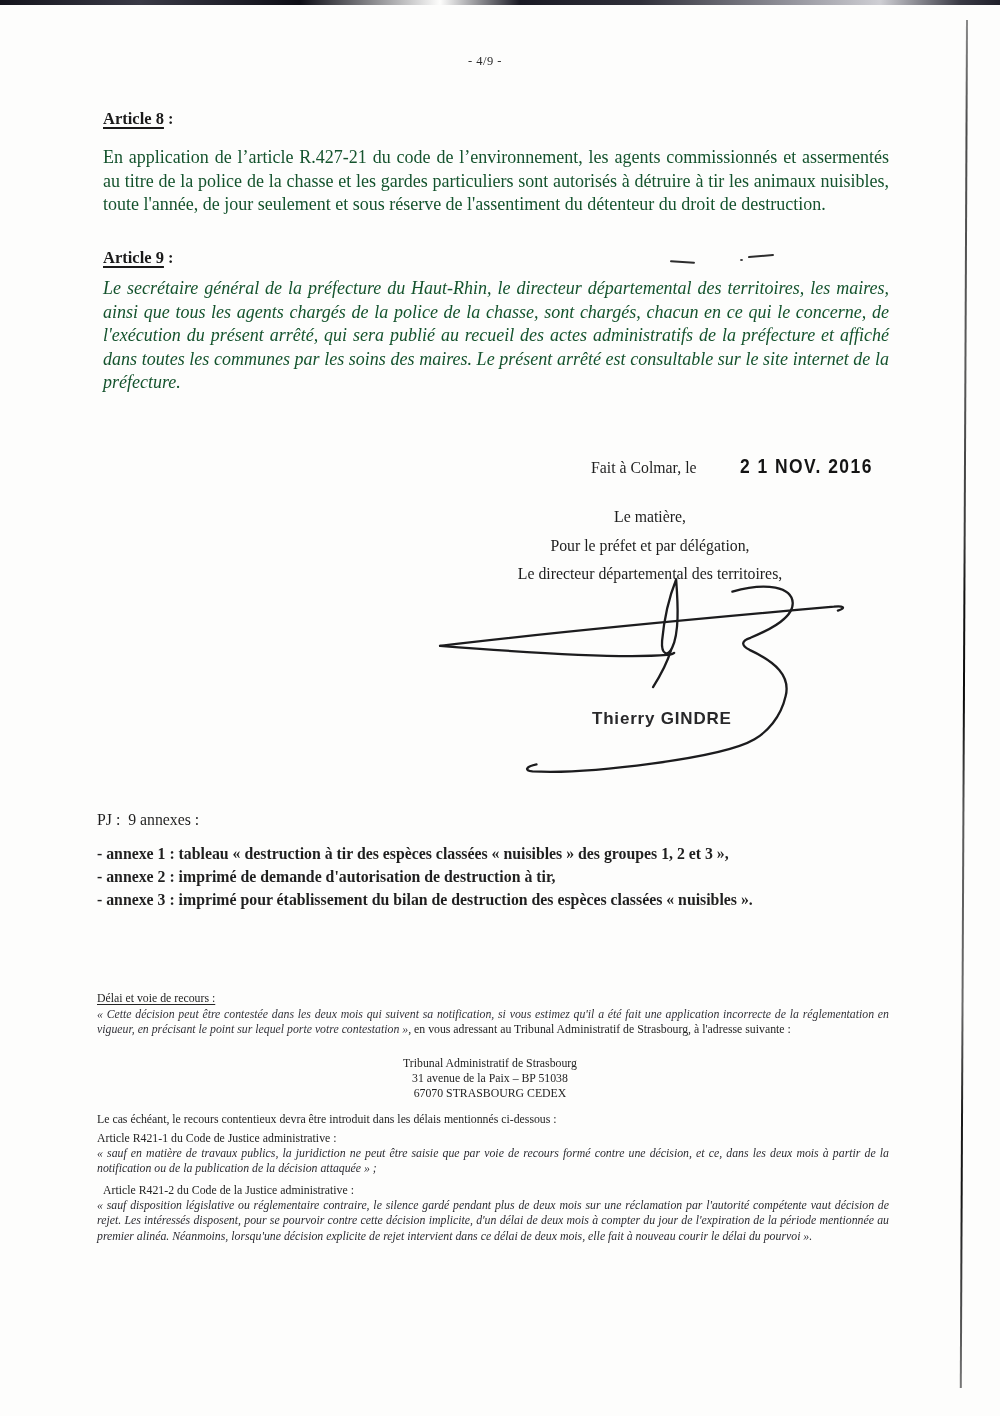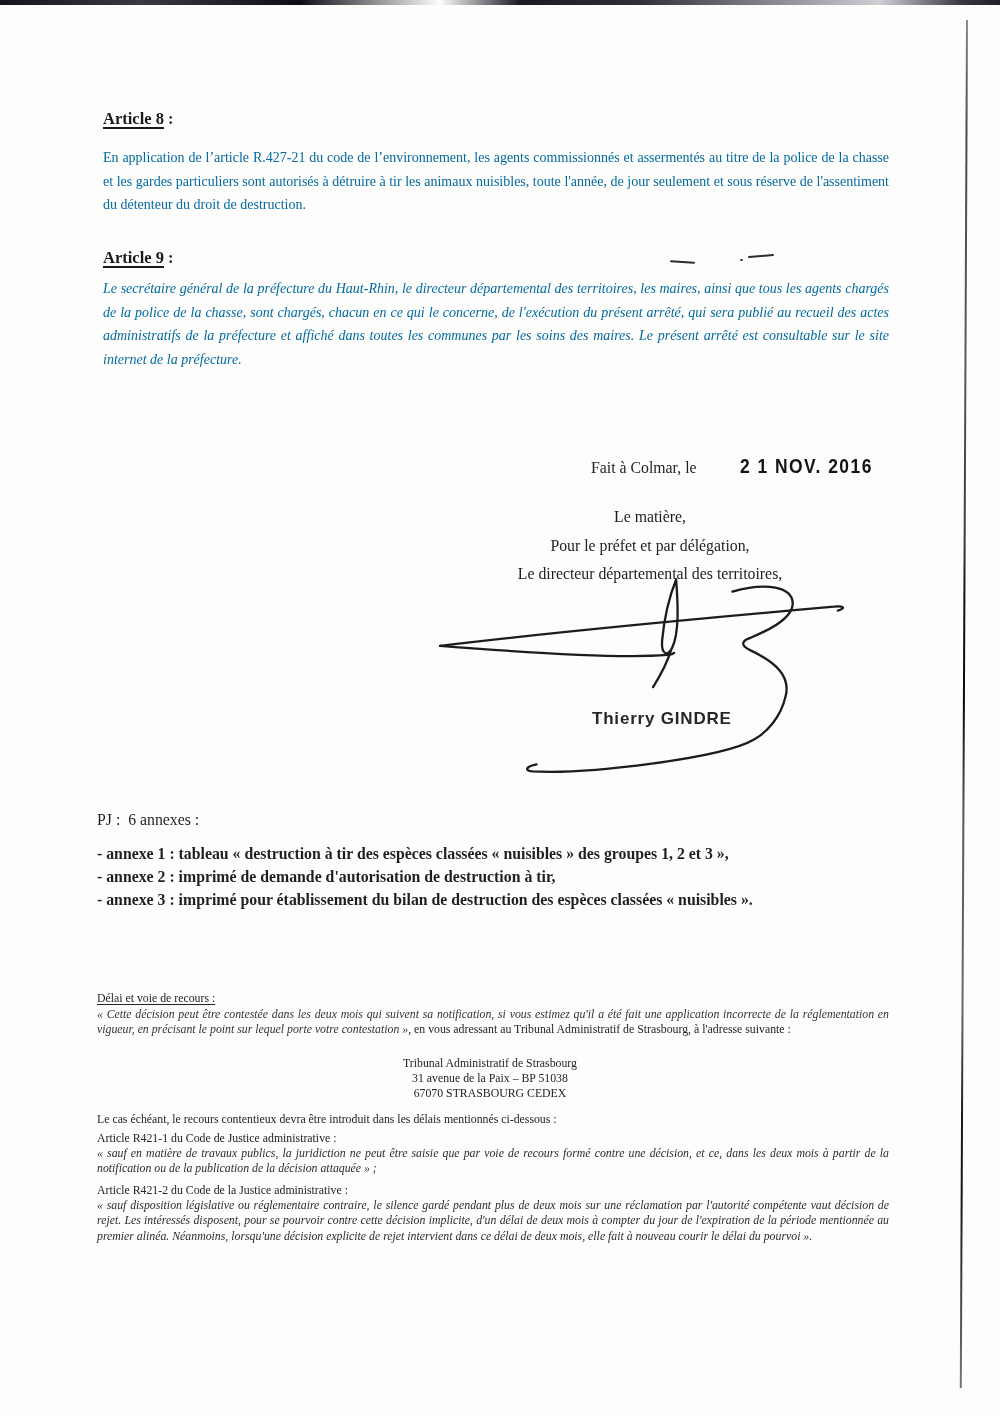--- a/index.html
+++ b/index.html
@@ -27,21 +27,21 @@
   
   .page-number { position:absolute; top:54px; left:0; width:970px; text-align:center; font-size:12.5px; letter-spacing:0.5px; color:#2a2a2a; }
 
   
   .art-heading { position:absolute; left:103px; font-size:16.5px; font-weight:bold; color:#1a1a1a; }
   .art-heading .u { text-decoration:underline; text-underline-offset:3px; text-decoration-thickness:1.5px; }
   .a8-h { top:109px; }
   .a9-h { top:248px; }
   .art-body {
     position:absolute; left:103px; width:786px; text-align:justify;
-    font-size:14px; line-height:23.5px; color:#0369a1;
+    font-size:18px; line-height:23.5px; color:#14532d;
   }
   .a8-b { top:146px; }
   .a9-b { top:277px;font-style:italic; }
 
   
   .fait-line { position:absolute; left:591px; top:459px; font-size:15.8px; }
   .date-stamp {
     position:absolute; left:740px; top:456px;
     font-family:"Liberation Sans", sans-serif; font-weight:700;
     font-size:18px; letter-spacing:1.5px; color:#141414;
@@ -62,31 +62,32 @@
 
   
   .foot { font-size:11.8px; color:#242424; }
   .recours-heading { position:absolute; left:97px; top:991px; text-decoration:underline; text-underline-offset:2px; }
   .recours-intro { position:absolute; left:97px; top:1007px; width:792px; text-align:justify; line-height:15.4px; }
   .recours-intro .it { font-style:italic; color:#33333a; }
   .tribunal { position:absolute; left:250px; top:1056px; width:480px; text-align:center; line-height:15.2px; }
   .case-line { position:absolute; left:97px; top:1112px; }
   .r1-heading { position:absolute; left:97px; top:1131px; }
   .r1-text { position:absolute; left:97px; top:1146px; width:792px; text-align:justify; font-style:italic; line-height:15.4px; color:#2c2c32; }
-  .r2-heading { position:absolute; left:97px; top:1183px; }
+  .r2-heading { position:absolute; left:103px; top:1183px; }
   .r2-text { position:absolute; left:97px; top:1198px; width:792px; text-align:justify; font-style:italic; line-height:15.4px; color:#2c2c32; }
 </style>
 </head>
 <body>
 
 <div class="page">
 
   <div class="scan-top"></div>
   <div class="scan-line-right"></div>
 
+  <div class="page-number">- 4/9 -</div>
 
   <div class="art-heading a8-h"><span class="u">Article 8</span><span> :</span></div>
   <div class="art-body a8-b">En application de l’article R.427-21 du code de l’environnement, les agents commissionnés et assermentés au titre de la police de la chasse et les gardes particuliers sont autorisés à détruire à tir les animaux nuisibles, toute l'année, de jour seulement et sous réserve de l'assentiment du détenteur du droit de destruction.</div>
 
   <div class="art-heading a9-h"><span class="u">Article 9</span><span> :</span></div>
 
   <div class="pen-mark m1"></div>
   <div class="pen-mark m2"></div>
   <div class="pen-dot"></div>
 
@@ -107,21 +108,21 @@
         <path d="M 12 69 C 120 56 290 40 404 30 C 413 29 417 31 408 34"></path>
         <path d="M 12 69 C 100 76 190 82 238 78 C 242 77.6 244 77 245 76"></path>
         <path d="M 247 3 C 249 30 250 56 243 71 C 239 80 232 78 233 64 C 235 42 241 18 247 3"></path>
         <path d="M 242 73 C 238 86 231 99 224 110"></path>
         <path d="M 303 15 C 338 5 362 11 363 26 C 364 43 333 56 321 61 C 312 64 311 68 320 73 C 346 85 361 99 356 119 C 351 141 337 155 325 162 C 293 181 158 197 104 194 C 95 193 98 189 108 187"></path>
       </g>
     </svg>
   </div>
   <div class="name-stamp">Thierry GINDRE</div>
 
-  <div class="pj-line">PJ :  6 annexes :</div>
+  <div class="pj-line">PJ :  9 annexes :</div>
   <div class="annex-list">
     <div>-  annexe 1 : tableau « destruction à tir des espèces classées « nuisibles » des groupes 1, 2 et 3 »,</div>
     <div>-  annexe 2 : imprimé de demande d'autorisation de destruction à tir,</div>
     <div>-  annexe 3 : imprimé pour établissement du bilan de destruction des espèces classées « nuisibles ».</div>
   </div>
 
   <div class="foot recours-heading">Délai et voie de recours :</div>
   <div class="foot recours-intro"><span class="it">« Cette décision peut être contestée dans les deux mois qui suivent sa notification, si vous estimez qu'il a été fait une application incorrecte de la réglementation en vigueur, en précisant le point sur lequel porte votre contestation »</span><span>, en vous adressant au Tribunal Administratif de Strasbourg, à l'adresse suivante :</span></div>
 
   <div class="foot tribunal">

